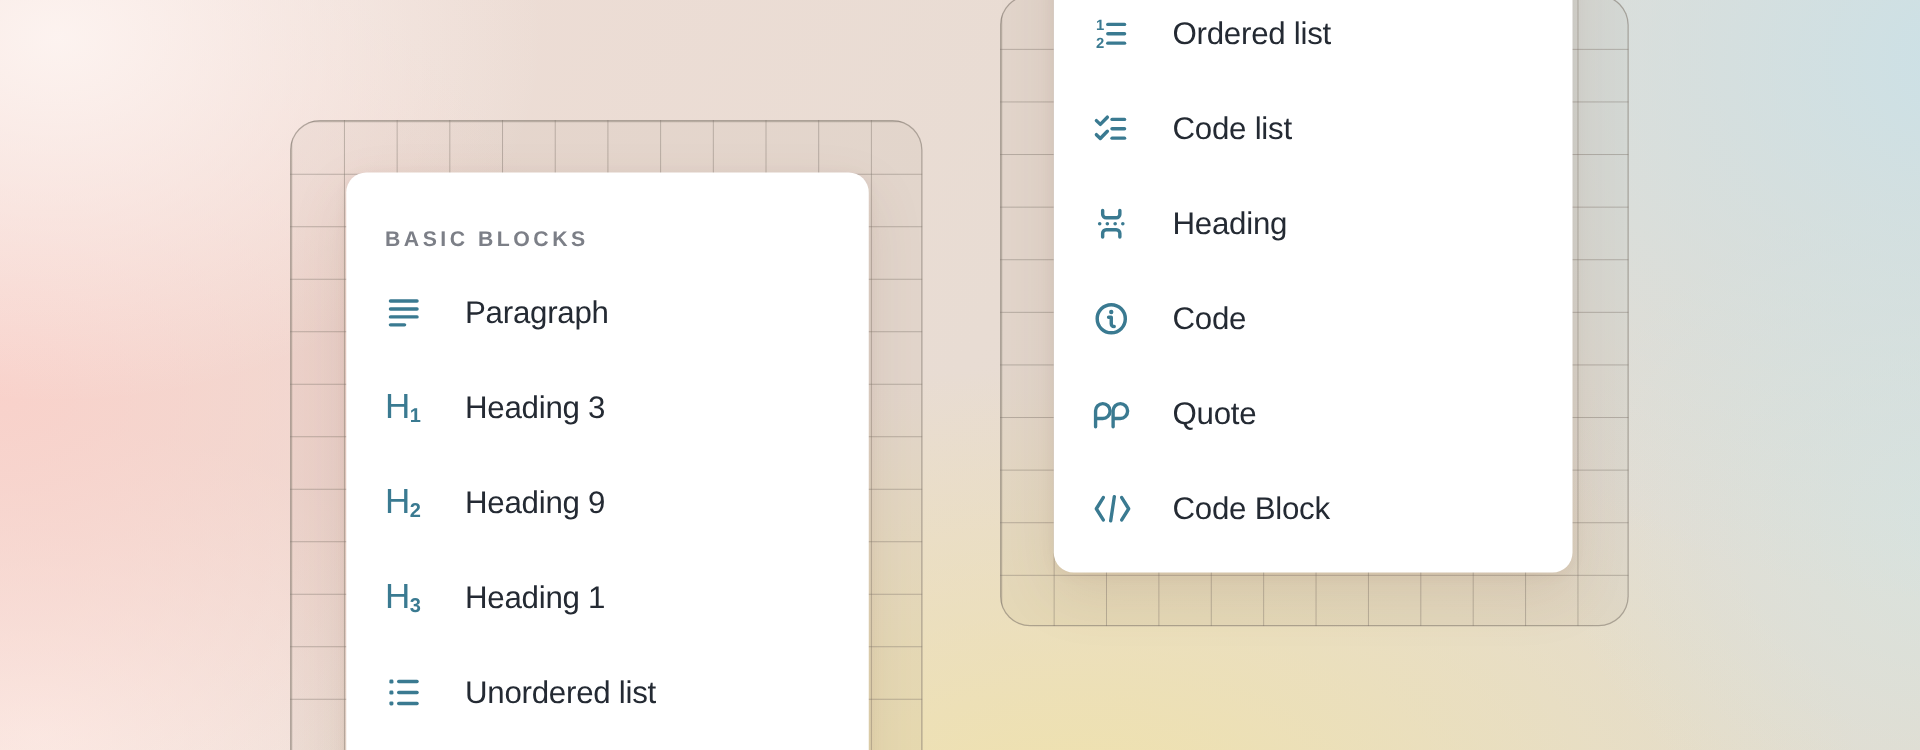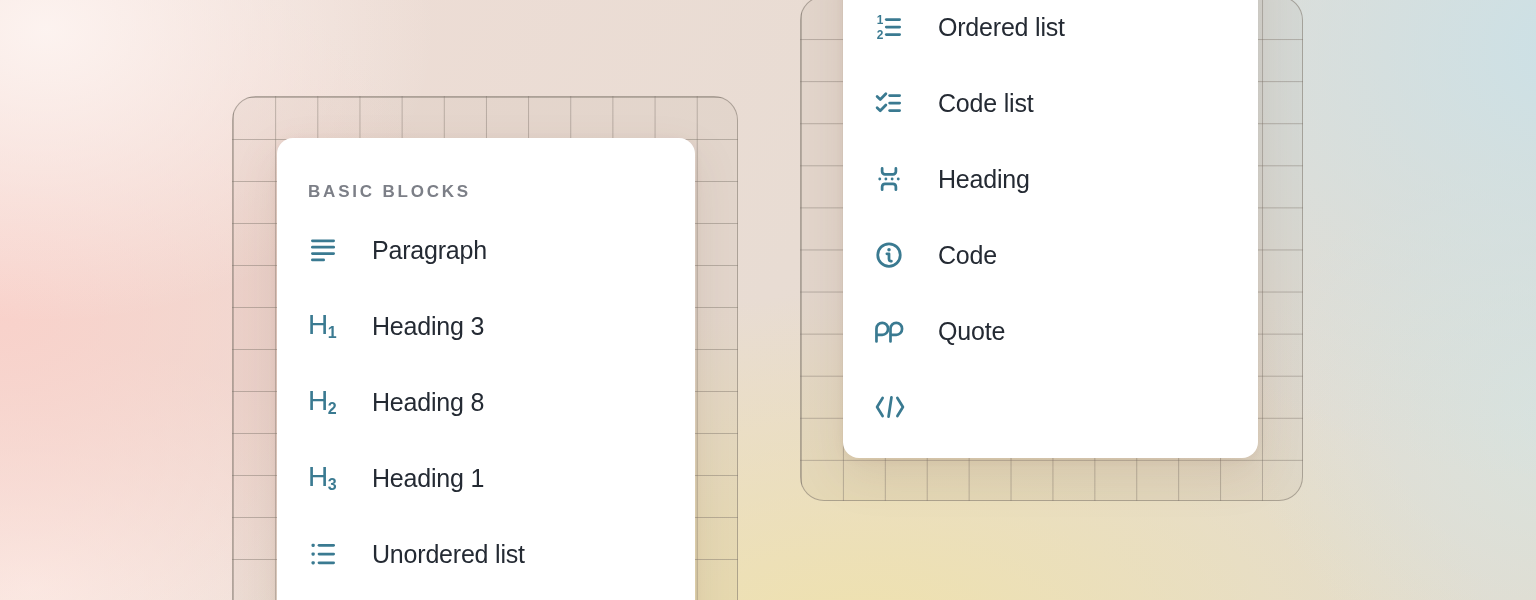--- a/index.html
+++ b/index.html
@@ -84,21 +84,21 @@
           <div class="item">
             <span class="icon">
               <span class="hicon">H<sub>1</sub></span>
             </span>
             <span class="label">Heading 3</span>
           </div>
           <div class="item">
             <span class="icon">
               <span class="hicon">H<sub>2</sub></span>
             </span>
-            <span class="label">Heading 8</span>
+            <span class="label">Heading 9</span>
           </div>
           <div class="item">
             <span class="icon">
               <span class="hicon">H<sub>3</sub></span>
             </span>
             <span class="label">Heading 1</span>
           </div>
           <div class="item">
             <span class="icon">
               <svg width="30" height="30" viewBox="0 0 24 24" fill="none" stroke="currentColor" stroke-width="2.2" stroke-linecap="round" stroke-linejoin="round">
@@ -176,18 +176,19 @@
             <span class="label">Quote</span>
           </div>
           <div class="item">
             <span class="icon">
               <svg width="32" height="26" viewBox="0 0 26 21" fill="none" stroke="currentColor" stroke-width="2.2" stroke-linecap="round" stroke-linejoin="round">
      <polyline points="7,3.2 2.5,10.5 7,17.8"></polyline>
                 <polyline points="19,3.2 23.5,10.5 19,17.8"></polyline>
      <line x1="14.2" y1="2.6" x2="11.8" y2="18.4"></line>
               </svg>
             </span>
+            <span class="label">Code Block</span>
           </div>
         </div>
     </div>
   </div>
 
 </div>
 
 </body></html>

